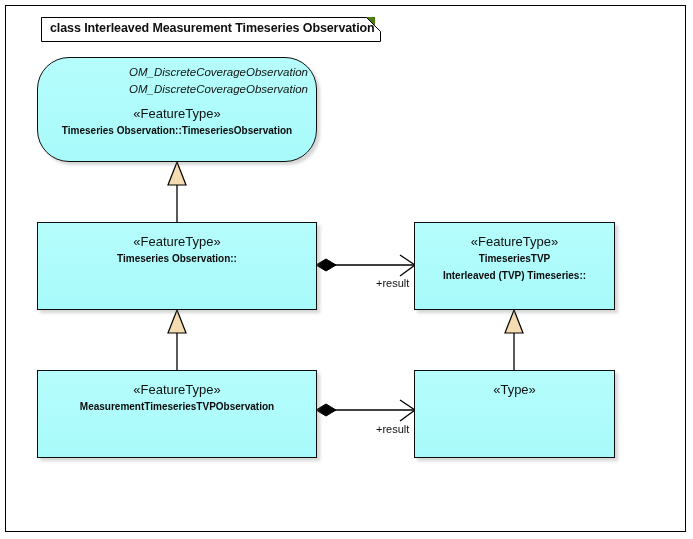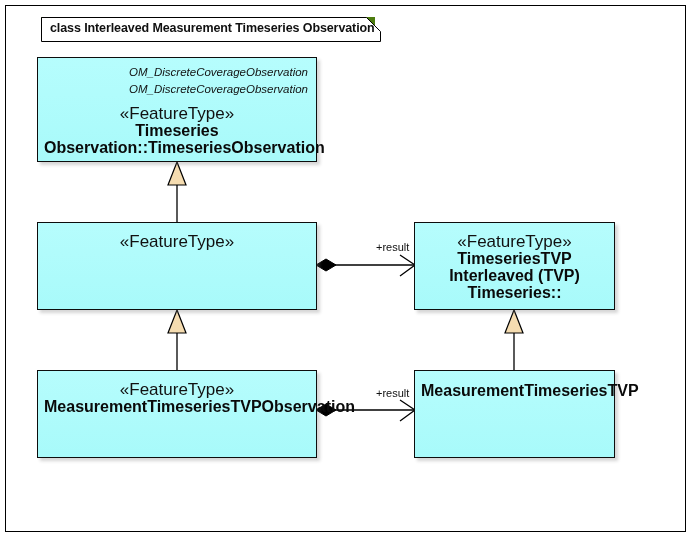--- a/index.html
+++ b/index.html
@@ -76,26 +76,26 @@
     padding-right: 8px;
     font-style: italic;
     font-size: 11.5px;
     color: #111111;
     line-height: 17px;
   }
   .cls .gap {
     height: 8px;
   }
   .cls .stereotype {
-    font-size: 17px;
+    font-size: 13px;
     color: #111111;
     line-height: 16px;
   }
   .cls .cname {
-    font-size: 16px;
+    font-size: 10px;
     font-weight: bold;
     color: #0a0a0a;
     line-height: 17px;
     padding: 0 6px;
   }
   
   #connectors {
     position: absolute;
     left: 0;
     top: 0;
@@ -103,20 +103,21 @@
     height: 539px;
     z-index: 2;
     overflow: visible;
   }
   .edge-label {
     position: absolute;
     font-size: 11px;
     color: #101010;
     white-space: nowrap;
     z-index: 5;
+    margin-top: 36px;
   }
 </style>
 </head>
 <body>
 
 <div id="canvas">
 
   <div class="frame"></div>
 
   <div class="title-tab">
@@ -156,40 +157,41 @@
     <g>
       <line x1="332" y1="410" x2="414" y2="410" stroke="#000000" stroke-width="1.3"></line>
       <polygon points="316,410 326,404 336,410 326,416" fill="#000000" stroke="#000000" stroke-width="1"></polygon>
       <polyline points="400,400 415,410 400,421" fill="none" stroke="#000000" stroke-width="1.3"></polyline>
     </g>
   </svg>
 
   <div class="edge-label" style="left:376px; top:241px;">+result</div>
   <div class="edge-label" style="left:376px; top:387px;">+result</div>
 
-  <div class="cls" style="left:37px; top:57px; width:280px; height:105px;">
+  <div class="cls" style="left:37px; top:57px; width:280px; height:105px;border-radius:32px;">
     <div class="supertypes">OM_DiscreteCoverageObservation</div>
     <div class="supertypes">OM_DiscreteCoverageObservation</div>
     <div class="gap"></div>
     <div class="stereotype">«FeatureType»</div>
     <div class="cname">Timeseries Observation::TimeseriesObservation</div>
   </div>
 
   <div class="cls" style="left:37px; top:222px; width:280px; height:88px; padding-top:11px;">
     <div class="stereotype">«FeatureType»</div>
+    <div class="cname">Timeseries Observation::</div>
   </div>
 
   <div class="cls" style="left:414px; top:222px; width:201px; height:88px; padding-top:11px;">
     <div class="stereotype">«FeatureType»</div>
     <div class="cname">TimeseriesTVP</div>
     <div class="cname">Interleaved (TVP) Timeseries::</div>
   </div>
 
   <div class="cls" style="left:37px; top:370px; width:280px; height:88px; padding-top:11px;">
     <div class="stereotype">«FeatureType»</div>
     <div class="cname">MeasurementTimeseriesTVPObservation</div>
   </div>
 
   <div class="cls" style="left:414px; top:370px; width:201px; height:88px; padding-top:11px;">
-    <div class="cname">MeasurementTimeseriesTVP</div>
+    <div class="stereotype">«Type»</div>
   </div>
 
 </div>
 
 </body></html>

